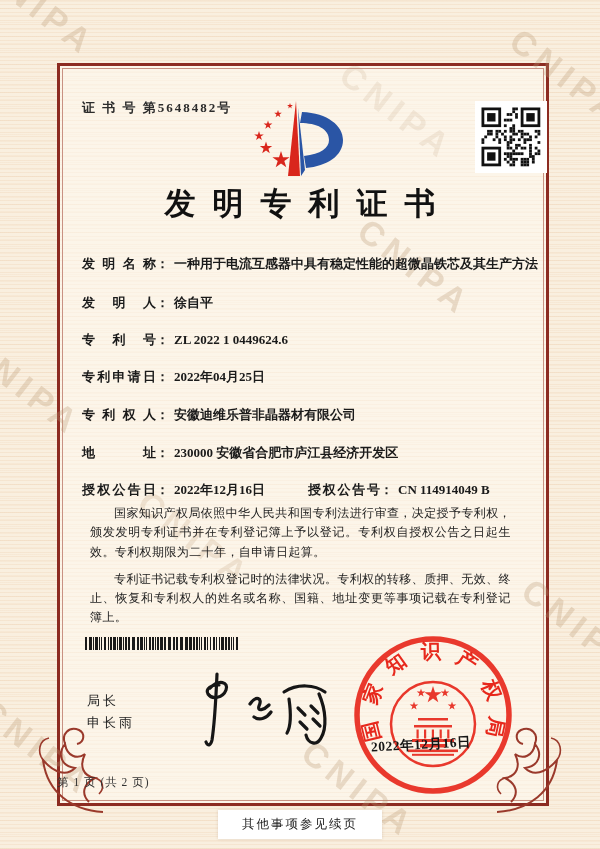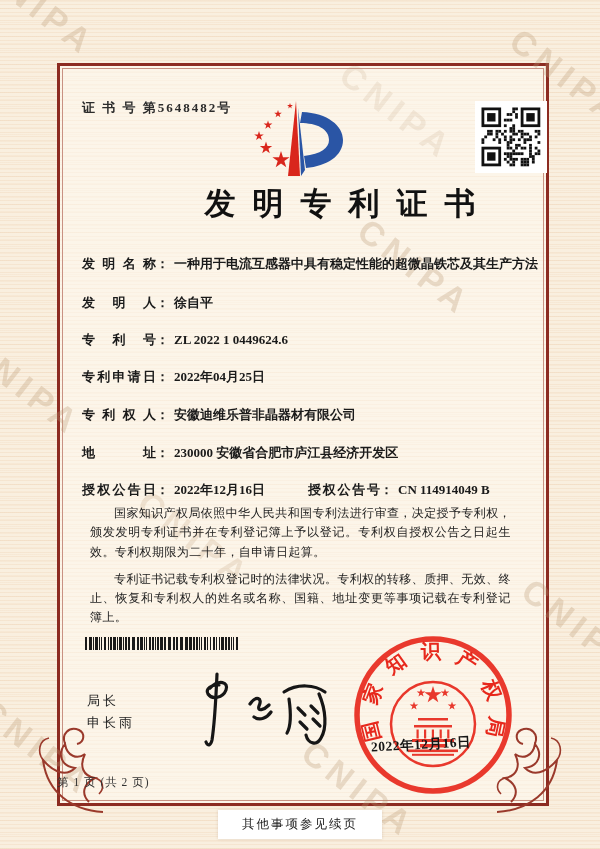--- a/index.html
+++ b/index.html
@@ -13,21 +13,21 @@
   .wm{position:absolute;z-index:1;font-family:"Liberation Sans","DejaVu Sans",sans-serif;
       font-weight:bold;font-size:34px;letter-spacing:6px;color:rgba(187,153,116,0.30);
       transform:rotate(38deg);white-space:nowrap;pointer-events:none;}
   .frame{position:absolute;z-index:0;left:57px;top:63px;width:486px;height:737px;
       border:3px solid #8c2b21;background:rgba(255,252,244,0.50);}
   .frame-inner{position:absolute;left:2px;top:2px;right:2px;bottom:2px;
       border:1px solid #c89182;}
   .z{position:absolute;z-index:2;}
   .certno{left:82px;top:99px;font-size:13px;letter-spacing:2px;color:#2c2c2c;font-weight:600;}
   .title{left:57px;top:183px;width:486px;text-align:center;font-size:31px;font-weight:bold;
-      color:#111;letter-spacing:17px;text-indent:17px;padding-left:40px;}
+      color:#111;letter-spacing:17px;text-indent:17px;}
   .row{left:82px;height:18px;width:440px;font-size:13px;color:#1a1a1a;font-weight:600;white-space:nowrap;}
   .spread{display:inline-flex;justify-content:space-between;width:74px;vertical-align:top;}
   .spread i{font-style:normal;}
   .colon{display:inline-block;width:13px;}
   .val{margin-left:5px;}
   .grant-right{position:absolute;left:226px;top:0;}
   .grant-right .spread{width:72px;}
   .paras{left:82px;top:496px;width:437px;font-size:12px;line-height:19.3px;
       color:#222;text-align:justify;letter-spacing:0.4px;}
   .paras p{margin:8px;text-indent:2em;}

